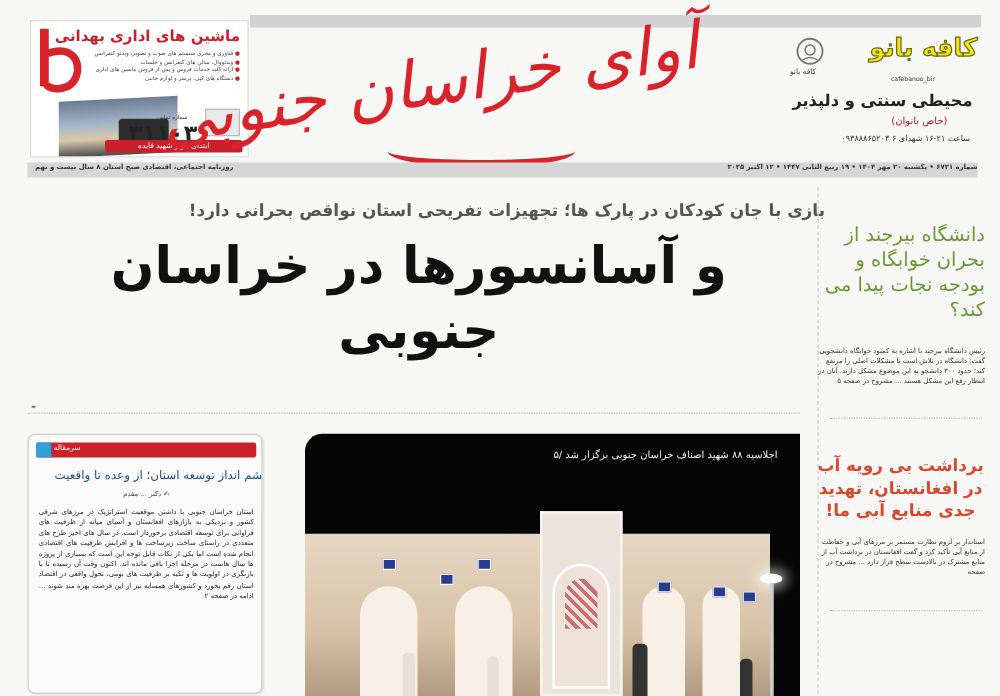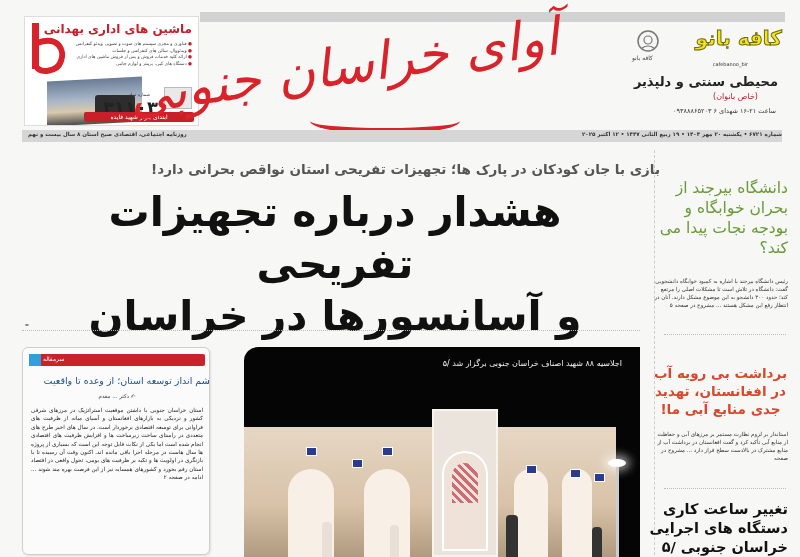--- a/index.html
+++ b/index.html
@@ -129,37 +129,35 @@
     <div class="cafe-sub">(خاص بانوان)</div>
     <div class="cafe-hours">ساعت ۲۱-۱۶ شهدای ۶ ۰۹۳۸۸۸۶۵۲۰۳</div>
   </div>
 
   <div class="mid-bar"></div>
   <div class="mid-bar-text-left">روزنامه اجتماعی، اقتصادی صبح استان ۸ سال بیست و نهم</div>
   <div class="mid-bar-text-right">شماره ۶۷۲۱ • یکشنبه ۲۰ مهر ۱۴۰۴ • ۱۹ ربیع الثانی ۱۴۴۷ • ۱۲ اکتبر ۲۰۲۵</div>
 
   <div class="kicker">بازی با جان کودکان در پارک ها؛ تجهیزات تفریحی استان نواقص بحرانی دارد!</div>
   <div class="headline">
-    <div>هشدار درباره تجهیزات تفریحی</div>
     <div>و آسانسورها در خراسان جنوبی</div>
   </div>
   <div class="photo-credit">▬</div>
   <div class="divider-dotted"></div>
 
   <div class="sidebar-rule"></div>
 
   <div class="side1-headline">دانشگاه بیرجند از بحران خوابگاه و بودجه نجات پیدا می کند؟</div>
   <div class="side1-body">رئیس دانشگاه بیرجند با اشاره به کمبود خوابگاه دانشجویی گفت: دانشگاه در تلاش است تا مشکلات اصلی را مرتفع کند؛ حدود ۳۰۰ دانشجو به این موضوع مشکل دارند. آنان در انتظار رفع این مشکل هستند ... مشروح در صفحه ۵</div>
   <div class="side-sep" style="top:334px;"></div>
 
   <div class="side2-headline">برداشت بی رویه آب در افغانستان، تهدید جدی منابع آبی ما!</div>
   <div class="side2-body">استاندار بر لزوم نظارت مستمر بر مرزهای آبی و حفاظت از منابع آبی تأکید کرد و گفت افغانستان در برداشت آب از منابع مشترک در بالادست سطح فراز دارد ... مشروح در صفحه</div>
   <div class="side-sep" style="top:488px;"></div>
 
-  <div class="side3-headline">تغییر ساعت کاری دستگاه های اجرایی خراسان جنوبی /۵</div>
 
   <div class="editorial">
     <div class="editorial-tab"></div>
     <div class="editorial-tab-blue"></div>
     <div class="editorial-tab-label">سرمقاله</div>
     <div class="editorial-title">چشم انداز توسعه استان؛ از وعده تا واقعیت</div>
     <div class="editorial-author">✍ دکتر ... مقدم</div>
     <div class="editorial-body">استان خراسان جنوبی با داشتن موقعیت استراتژیک در مرزهای شرقی کشور و نزدیکی به بازارهای افغانستان و آسیای میانه از ظرفیت های فراوانی برای توسعه اقتصادی برخوردار است. در سال های اخیر طرح های متعددی در راستای ساخت زیرساخت ها و افزایش ظرفیت های اقتصادی انجام شده است اما یکی از نکات قابل توجه این است که بسیاری از پروژه ها سال هاست در مرحله اجرا باقی مانده اند. اکنون وقت آن رسیده تا با بازنگری در اولویت ها و تکیه بر ظرفیت های بومی، تحول واقعی در اقتصاد استان رقم بخورد و کشورهای همسایه نیز از این فرصت بهره مند شوند ... ادامه در صفحه ۲</div>
   </div>
 

